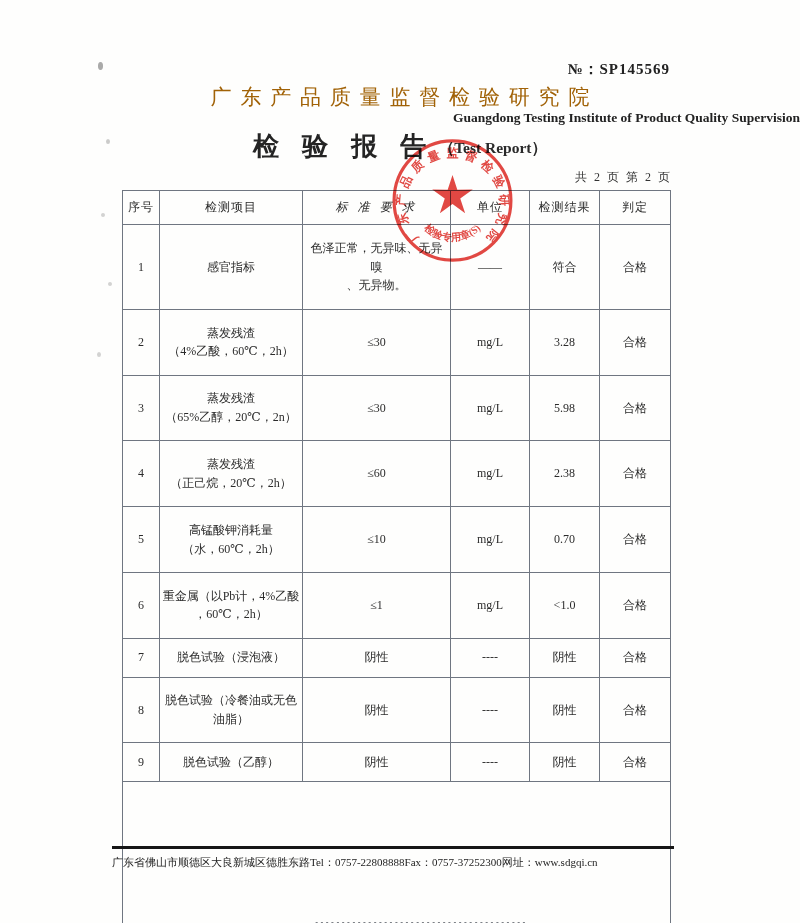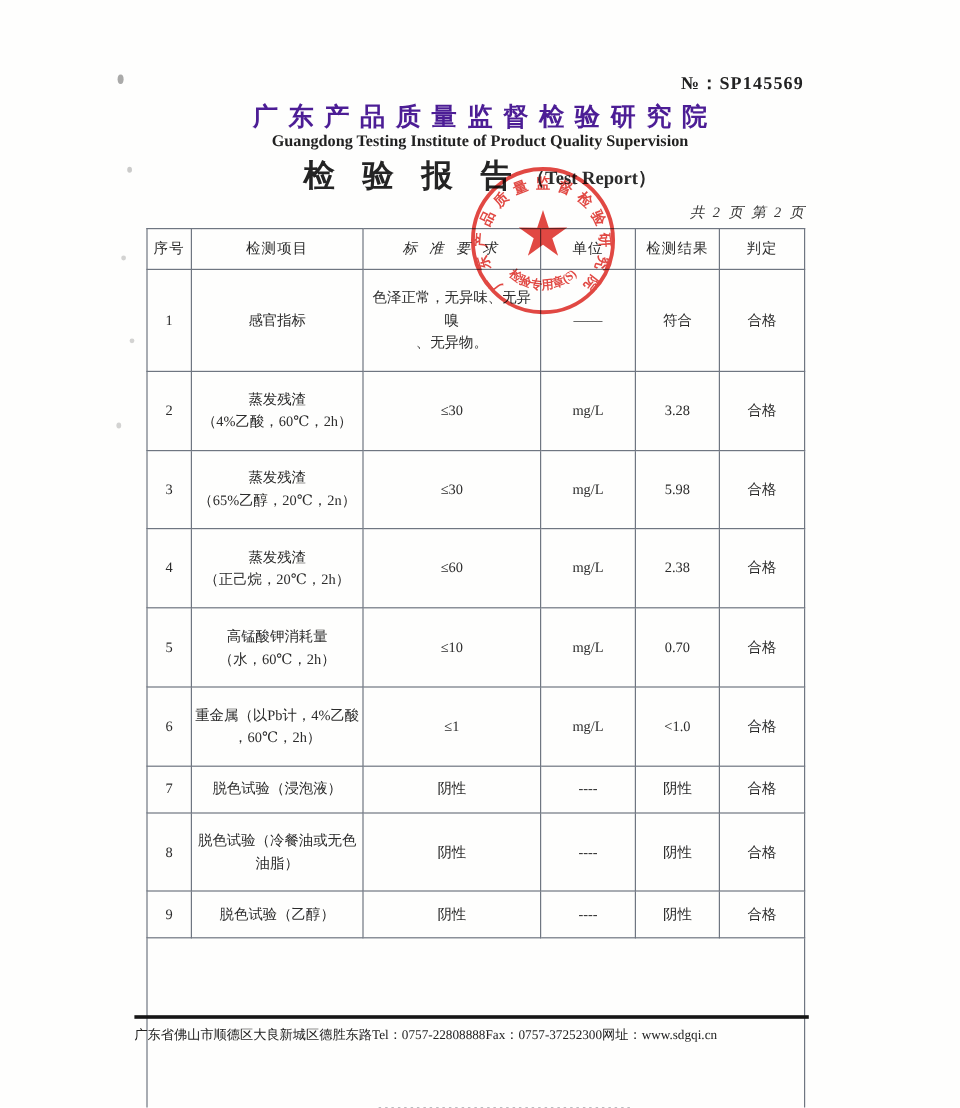--- a/index.html
+++ b/index.html
@@ -13,37 +13,37 @@
   }
   .page{position:absolute;left:0;top:0;width:800px;height:923px;background:#fefefd;}
 
   
   .report-no{
     position:absolute;top:60px;right:130px;
     font-size:15px;font-weight:bold;letter-spacing:1px;color:#222;
   }
   .institute-cn{
     position:absolute;top:83px;left:0;width:100%;
-    text-align:center;font-size:21px;font-weight:bold;
+    text-align:center;font-size:21px;font-weight:normal;
     letter-spacing:0.42em;padding-left:0.42em;box-sizing:border-box;
-    color:#4c1d95;
+    color:#a16207;
   }
   .institute-en{
     position:absolute;top:110px;left:0;width:100%;
-    text-align:center;font-size:13.5px;font-weight:bold;color:#222;
+    text-align:right;font-size:13.5px;font-weight:bold;color:#222;
   }
   .title-line{
     position:absolute;top:129px;left:0;width:100%;
     display:flex;justify-content:center;align-items:center;gap:4px;
   }
   .title-cn{font-size:26px;font-weight:bold;letter-spacing:0.32em;color:#242424;}
   .title-en{font-size:15.5px;font-weight:bold;color:#2a2a2a;margin-top:4px;}
   .page-info{
     position:absolute;top:169px;right:128px;
-    font-size:12px;letter-spacing:2px;color:#333;font-style:italic;
+    font-size:12px;letter-spacing:2px;color:#333;
   }
 
   
   .report-table{
     position:absolute;left:122px;top:190px;
     width:548px;height:771px;
     border-collapse:collapse;table-layout:fixed;
     font-size:12px;color:#2b2b2b;text-align:center;
     border:1px solid #6f7681;
   }

